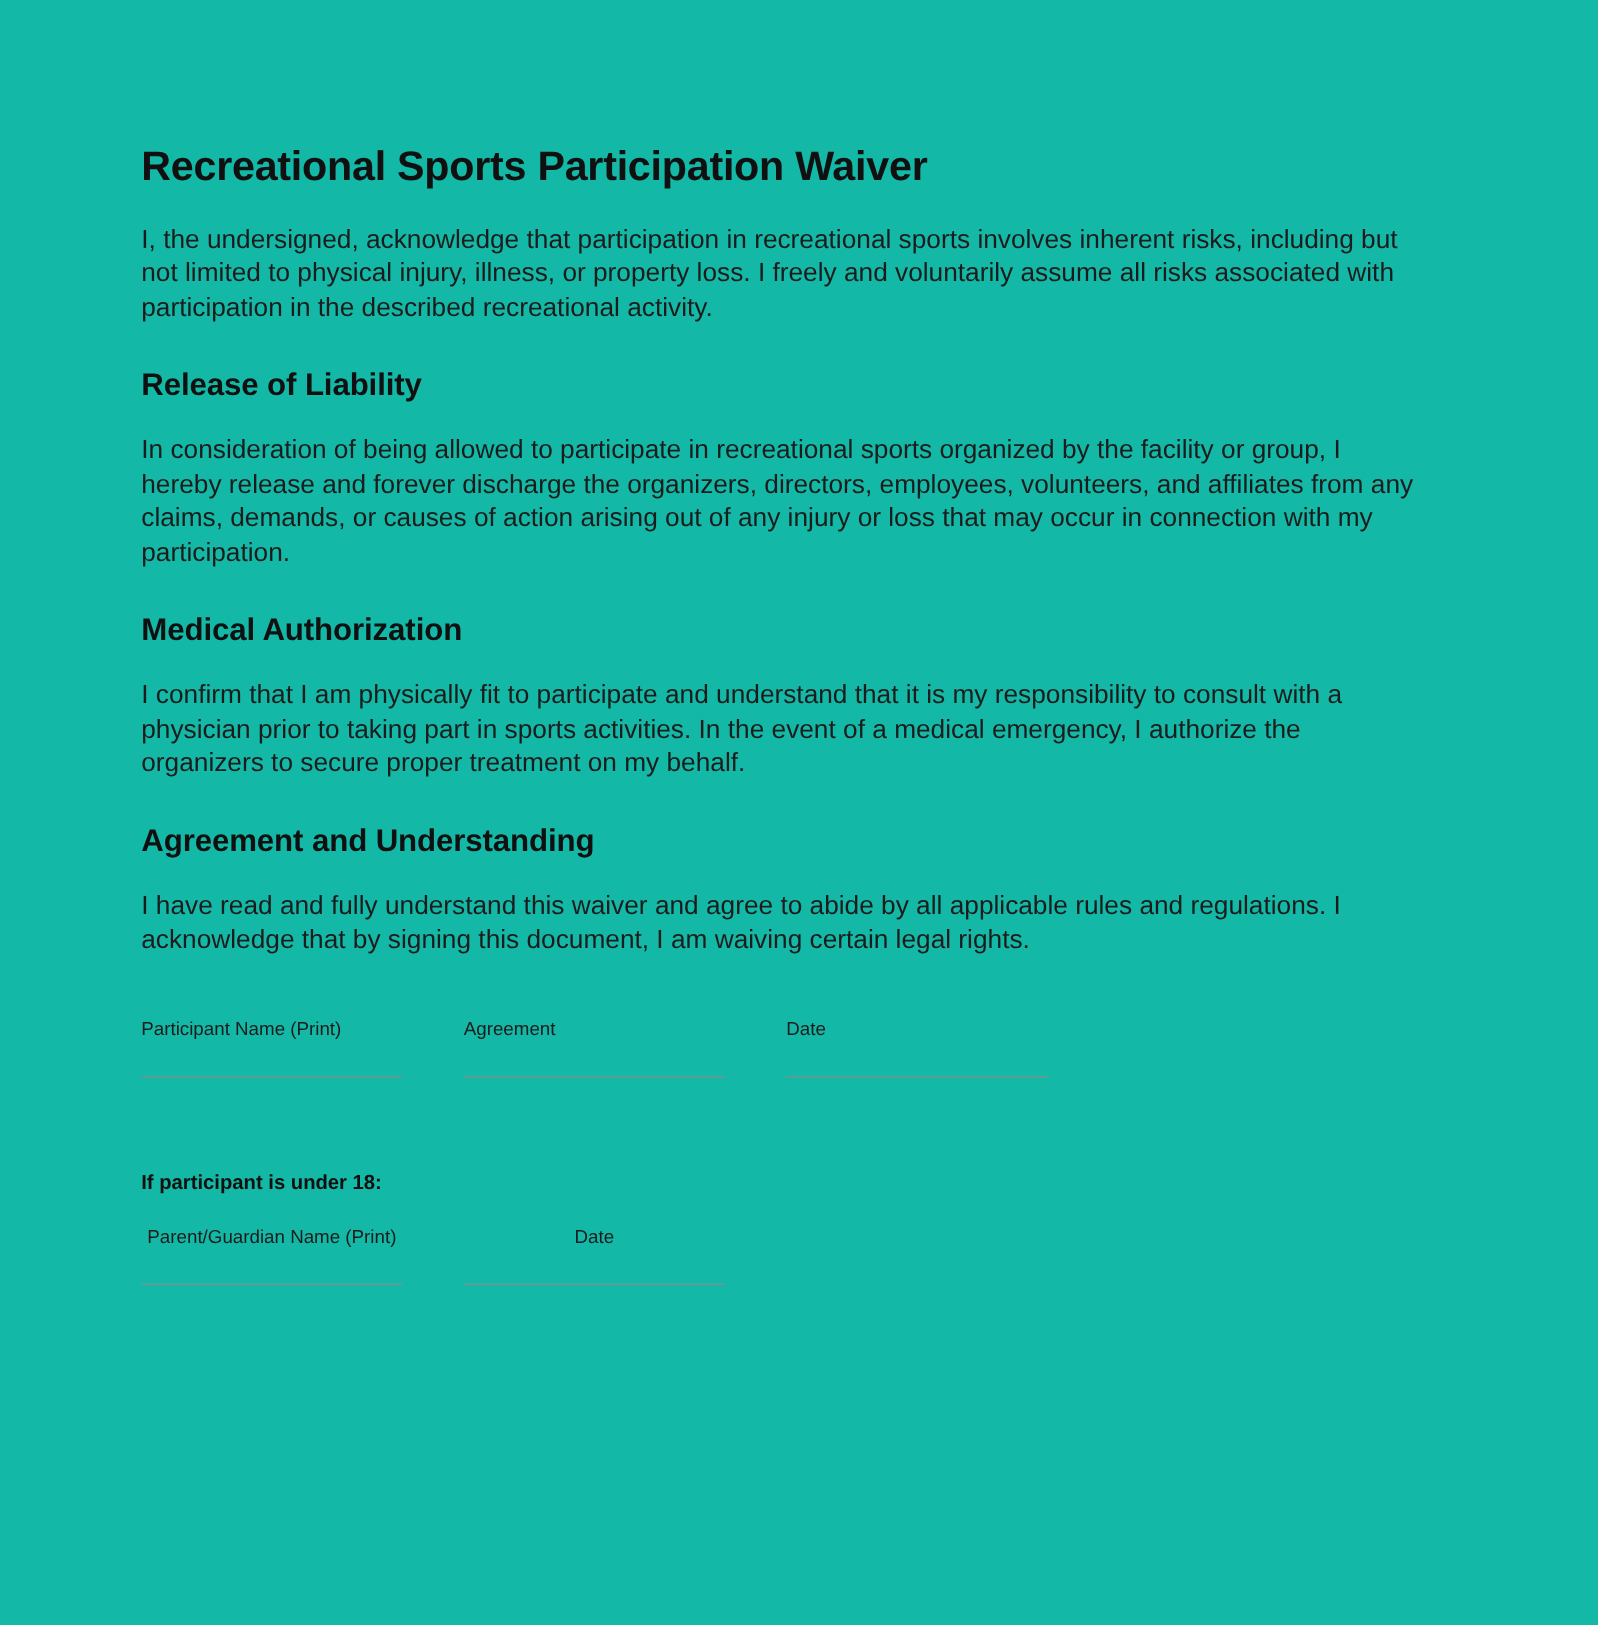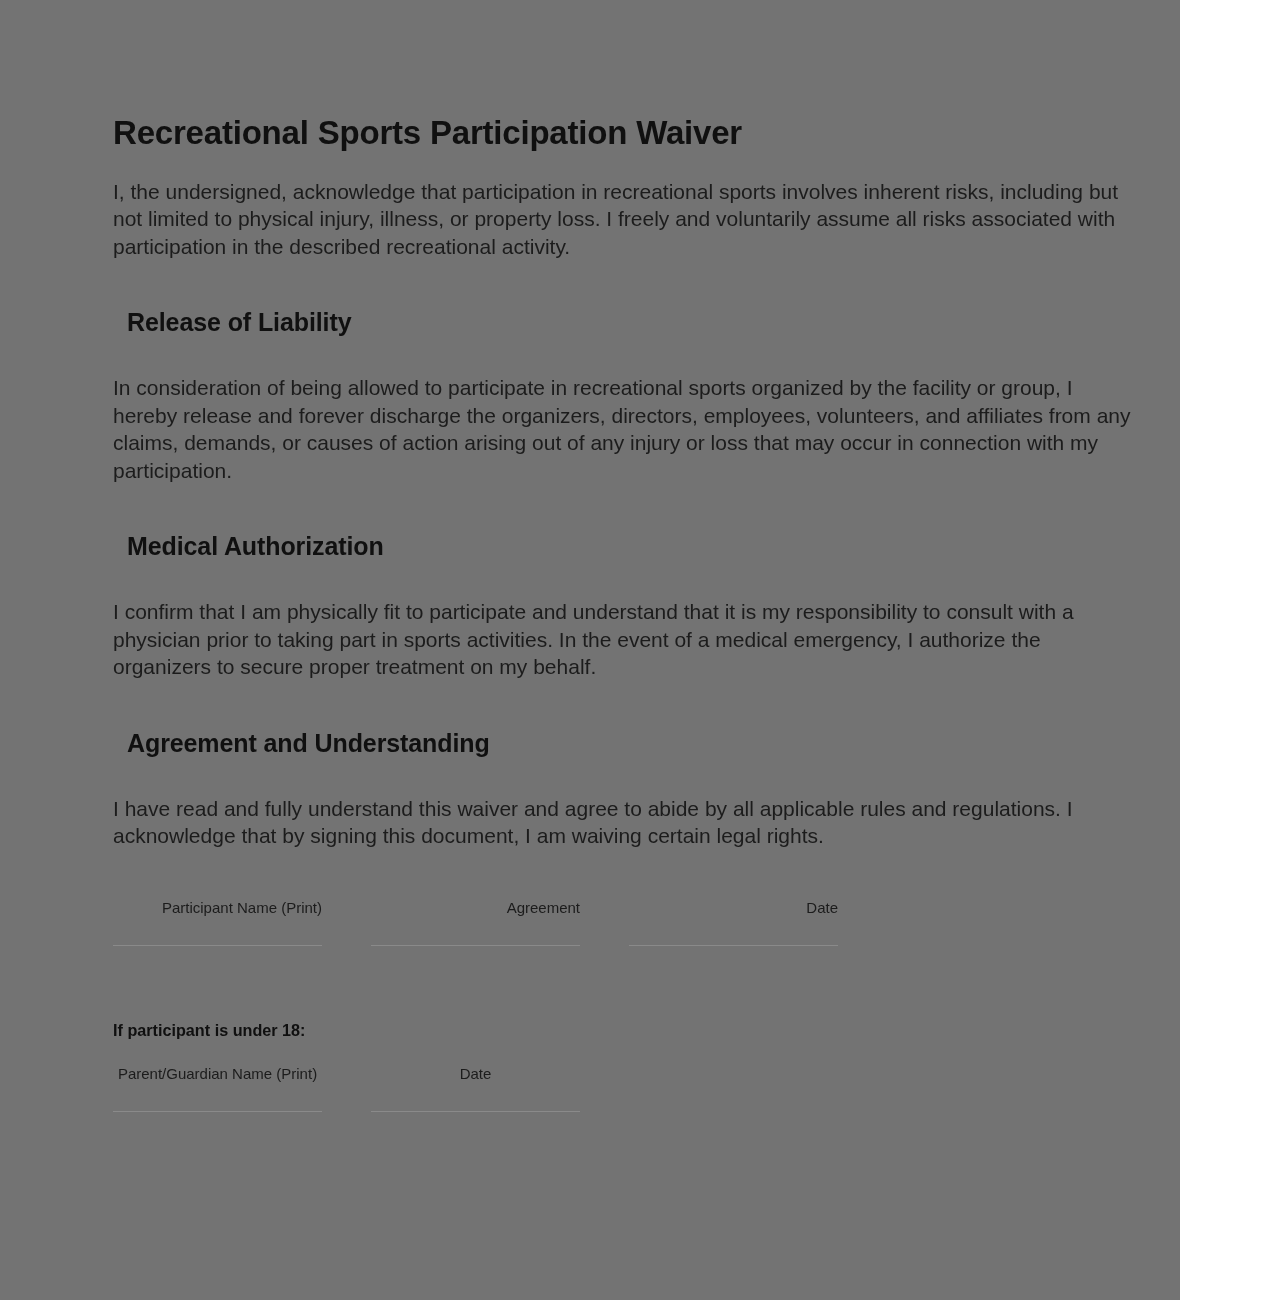--- a/index.html
+++ b/index.html
@@ -12,23 +12,23 @@
     width: 1278px;
     height: 1300px;
     font-family: "Liberation Sans", sans-serif;
     color: #1a1a1a;
     -webkit-font-smoothing: antialiased;
     overflow: hidden;
   }
 
   .page {
     position: relative;
-    width: 1180px;
+    width: 1278px;
     height: 1300px;
-    background: #737373;
+    background: #14b8a6;
     box-sizing: border-box;
   }
 
   .content {
     position: absolute;
     left: 113px;
     top: 0;
     width: 1029px;
   }
 
@@ -52,36 +52,36 @@
   }
 
   .section {
     padding-top: 0;
   }
 
   .section-heading {
     font-size: 25px;
     font-weight: 700;
     color: #101010;
-    margin: 14px;
+    margin: 0;
     padding-top: 33px;
     line-height: 1.2;
     letter-spacing: -0.1px;
   }
 
   .section .body-para {
     padding-top: 23px;
   }
 
   
   .sig-block {
     position: relative;
     width: 1029px;
   }
-  .sig-block.first { padding-top: 48px; text-align: right; }
+  .sig-block.first { padding-top: 48px; }
 
   .sig-row {
     display: flex;
     flex-direction: row;
     align-items: flex-start;
   }
 
   .sig-col {
     width: 209px;
     margin-right: 49px;

